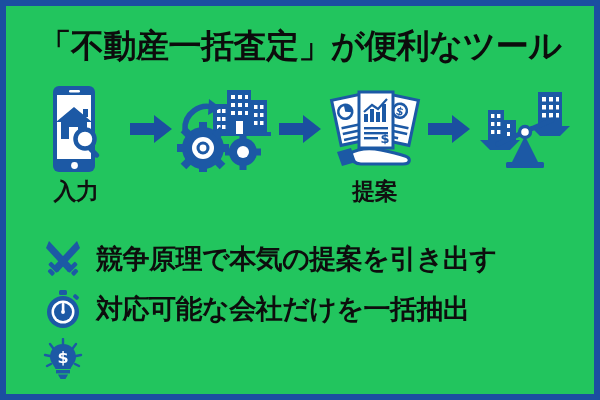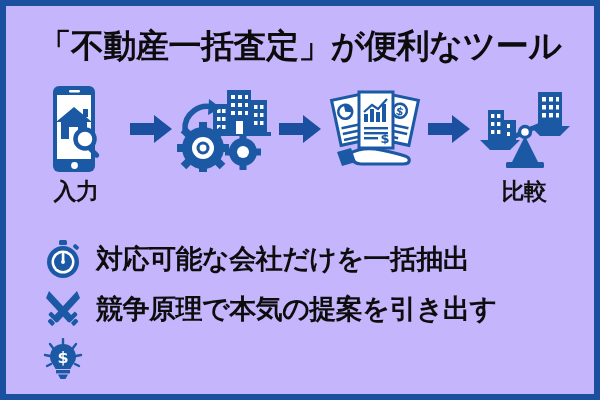--- a/index.html
+++ b/index.html
@@ -12,21 +12,21 @@
     height: 400px;
     overflow: hidden;
     font-family: "DejaVu Sans", "Liberation Sans", sans-serif;
   }
 
   #infographic {
     position: relative;
     width: 600px;
     height: 400px;
     box-sizing: border-box;
-    background: #c4b5fd;
+    background: #22c55e;
     border: 6px solid #1b4fa0;
   }
 
   
   #title {
     position: absolute;
     top: 20px;
     left: 0;
     width: 588px;
     text-align: center;
@@ -248,20 +248,21 @@
             <rect x="37" y="41" width="24" height="2.4"></rect>
             <rect x="37" y="46" width="24" height="2.4"></rect>
             <rect x="37" y="51" width="14" height="2.4"></rect>
           </g>
           <text x="58" y="57" font-size="13" font-weight="bold" fill="#1c59a5" text-anchor="middle" font-family="DejaVu Sans, sans-serif">$</text>
 
           <path d="M22 68 C32 62 44 62 54 64 C64 66 72 68 78 70 C84 72 84 78 76 78 L34 78 C28 78 24 74 22 68 Z" fill="#ffffff" stroke="#1c59a5" stroke-width="3.2" stroke-linejoin="round"></path>
           <path d="M10 66 L24 62 L29 76 L15 80 Z" fill="#1c59a5"></path>
         </svg>
       </div>
+      <div class="step-label">提案</div>
     </div>
 
     <div class="arrow">
       <svg width="42" height="30" viewBox="0 0 42 30" aria-hidden="true">
         <path d="M0 9 L24 9 L24 1 L42 15 L24 29 L24 21 L0 21 Z" fill="#1b4fa0"></path>
       </svg>
     </div>
 
     <div class="step">
       <div class="step-icon">
@@ -296,58 +297,57 @@
           <path d="M6 54 L46 54 L36 64 L16 64 Z" fill="#1c59a5"></path>
           <path d="M56 40 L96 40 L86 50 L66 50 Z" fill="#1c59a5"></path>
 
           <path d="M24 58 L50 46 L78 34" fill="none" stroke="#1c59a5" stroke-width="5" stroke-linecap="round"></path>
           <circle cx="51" cy="46" r="5.5" fill="#ffffff" stroke="#1c59a5" stroke-width="3.4"></circle>
 
           <path d="M51 50 L38 76 L64 76 Z" fill="#1c59a5"></path>
           <rect x="32" y="76" width="38" height="6" rx="1.5" fill="#1c59a5"></rect>
         </svg>
       </div>
-      <div class="step-label">比較</div>
     </div>
 
   </div>
 
   <div id="bullets">
+
+    <div class="bullet">
+      <div class="bullet-icon">
+        <svg width="42" height="40" viewBox="0 0 42 40" aria-hidden="true">
+          <g fill="#1c59a5">
+
+            <path d="M35 2 L38 9 L16 33 L11 28 Z"></path>
+            <rect x="6" y="26" width="12" height="4.5" rx="1.5" transform="rotate(45 12 28)"></rect>
+            <rect x="6" y="31" width="7" height="4.5" rx="1.5" transform="rotate(45 9.5 33)"></rect>
+
+            <path d="M7 2 L4 9 L26 33 L31 28 Z"></path>
+            <rect x="24" y="26" width="12" height="4.5" rx="1.5" transform="rotate(-45 30 28)"></rect>
+            <rect x="29" y="31" width="7" height="4.5" rx="1.5" transform="rotate(-45 32.5 33)"></rect>
+          </g>
+        </svg>
+      </div>
+      <div class="bullet-text">競争原理で本気の提案を引き出す</div>
+    </div>
 
     <div class="bullet">
       <div class="bullet-icon">
         <svg width="40" height="40" viewBox="0 0 40 40" aria-hidden="true">
           <rect x="16" y="1" width="8" height="5" rx="1.5" fill="#1c59a5"></rect>
           <rect x="30" y="6" width="6" height="4" rx="1.5" fill="#1c59a5" transform="rotate(40 33 8)"></rect>
           <circle cx="20" cy="23" r="16" fill="#1c59a5"></circle>
           <circle cx="20" cy="23" r="11.5" fill="#ffffff"></circle>
           <circle cx="20" cy="23" r="9" fill="#1c59a5"></circle>
           <rect x="18.8" y="14" width="2.6" height="10" rx="1" fill="#ffffff"></rect>
           <circle cx="20" cy="23" r="1.9" fill="#ffffff"></circle>
         </svg>
       </div>
       <div class="bullet-text">対応可能な会社だけを一括抽出</div>
-    </div>
-
-    <div class="bullet">
-      <div class="bullet-icon">
-        <svg width="42" height="40" viewBox="0 0 42 40" aria-hidden="true">
-          <g fill="#1c59a5">
-
-            <path d="M35 2 L38 9 L16 33 L11 28 Z"></path>
-            <rect x="6" y="26" width="12" height="4.5" rx="1.5" transform="rotate(45 12 28)"></rect>
-            <rect x="6" y="31" width="7" height="4.5" rx="1.5" transform="rotate(45 9.5 33)"></rect>
-
-            <path d="M7 2 L4 9 L26 33 L31 28 Z"></path>
-            <rect x="24" y="26" width="12" height="4.5" rx="1.5" transform="rotate(-45 30 28)"></rect>
-            <rect x="29" y="31" width="7" height="4.5" rx="1.5" transform="rotate(-45 32.5 33)"></rect>
-          </g>
-        </svg>
-      </div>
-      <div class="bullet-text">競争原理で本気の提案を引き出す</div>
     </div>
 
     <div class="bullet">
       <div class="bullet-icon">
         <svg width="42" height="42" viewBox="0 0 42 42" aria-hidden="true">
           <g stroke="#1c59a5" stroke-width="2.4" stroke-linecap="round">
             <line x1="21" y1="1" x2="21" y2="6"></line>
             <line x1="8" y1="6" x2="11" y2="10"></line>
             <line x1="34" y1="6" x2="31" y2="10"></line>
             <line x1="3" y1="17" x2="8" y2="18"></line>

